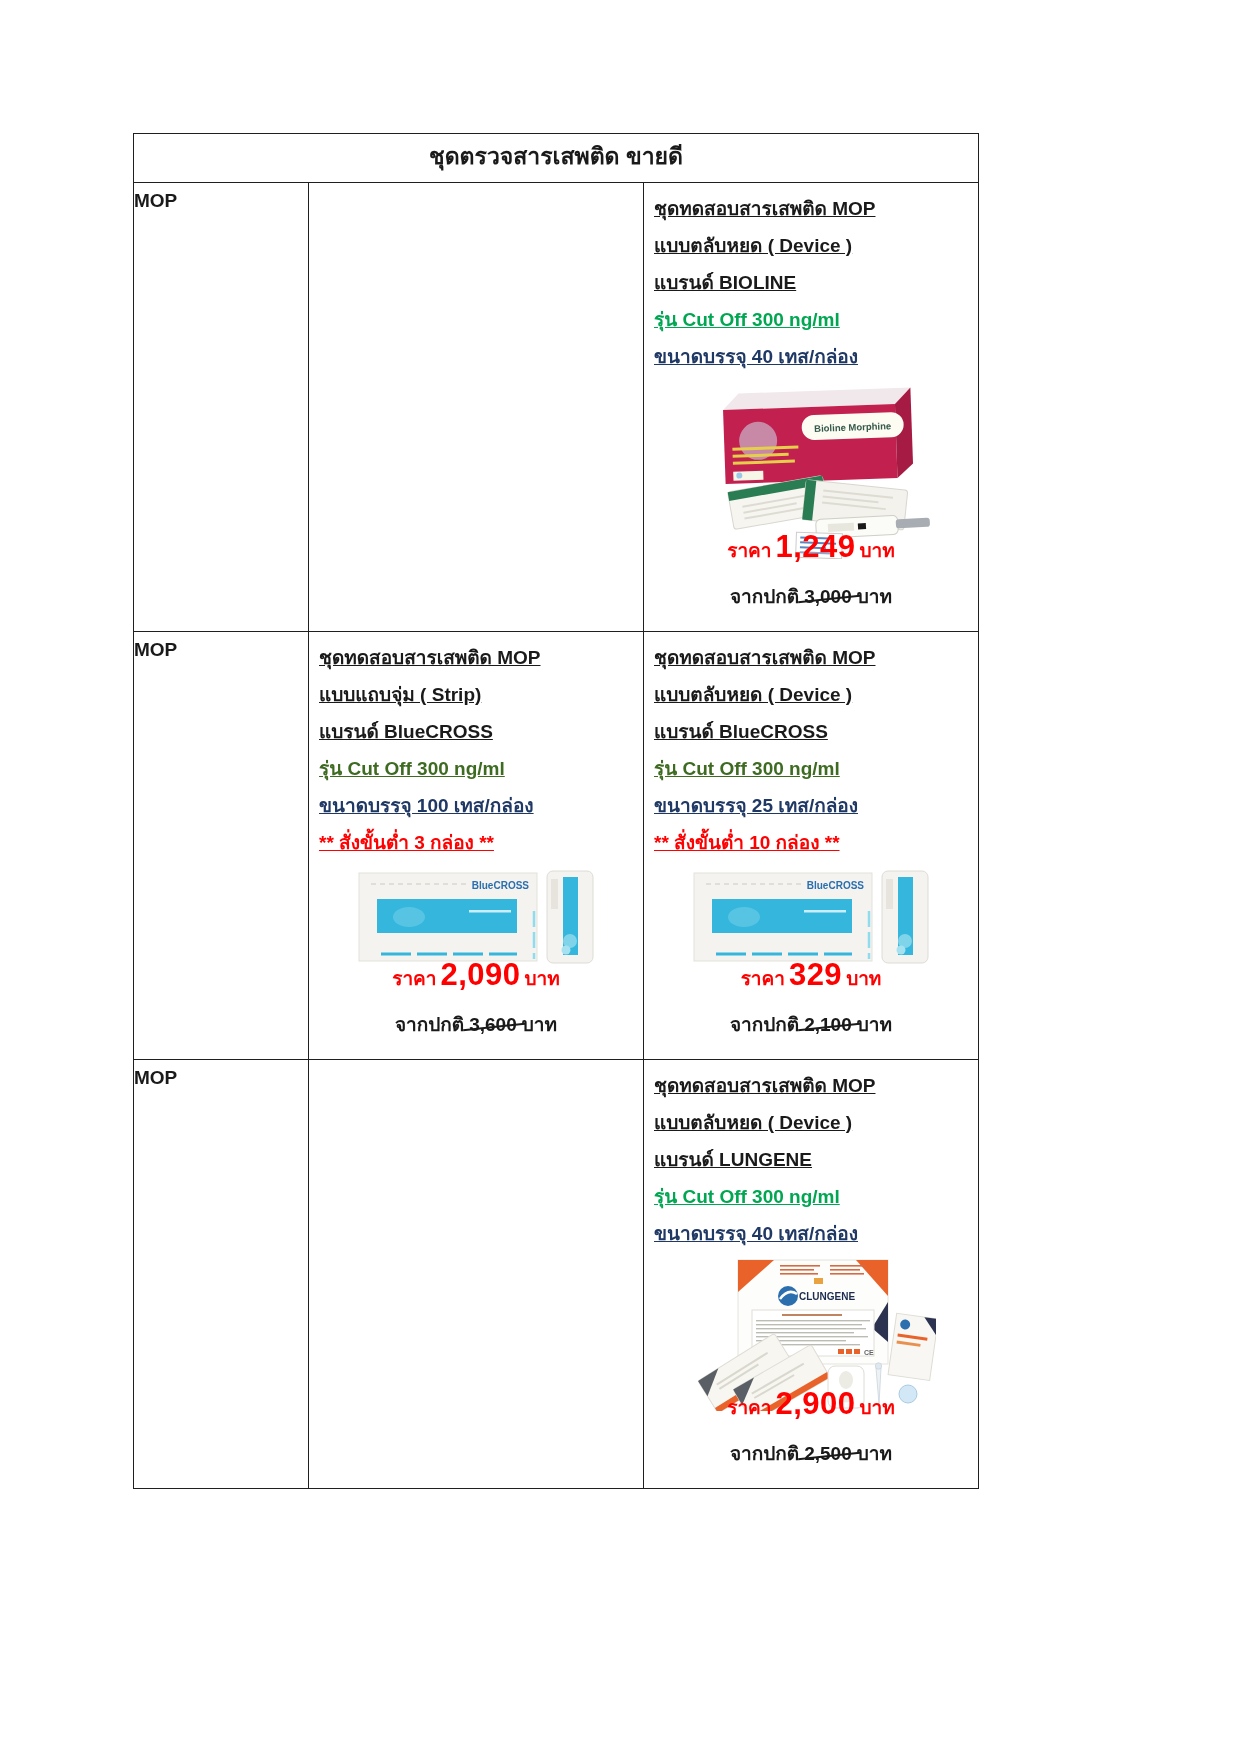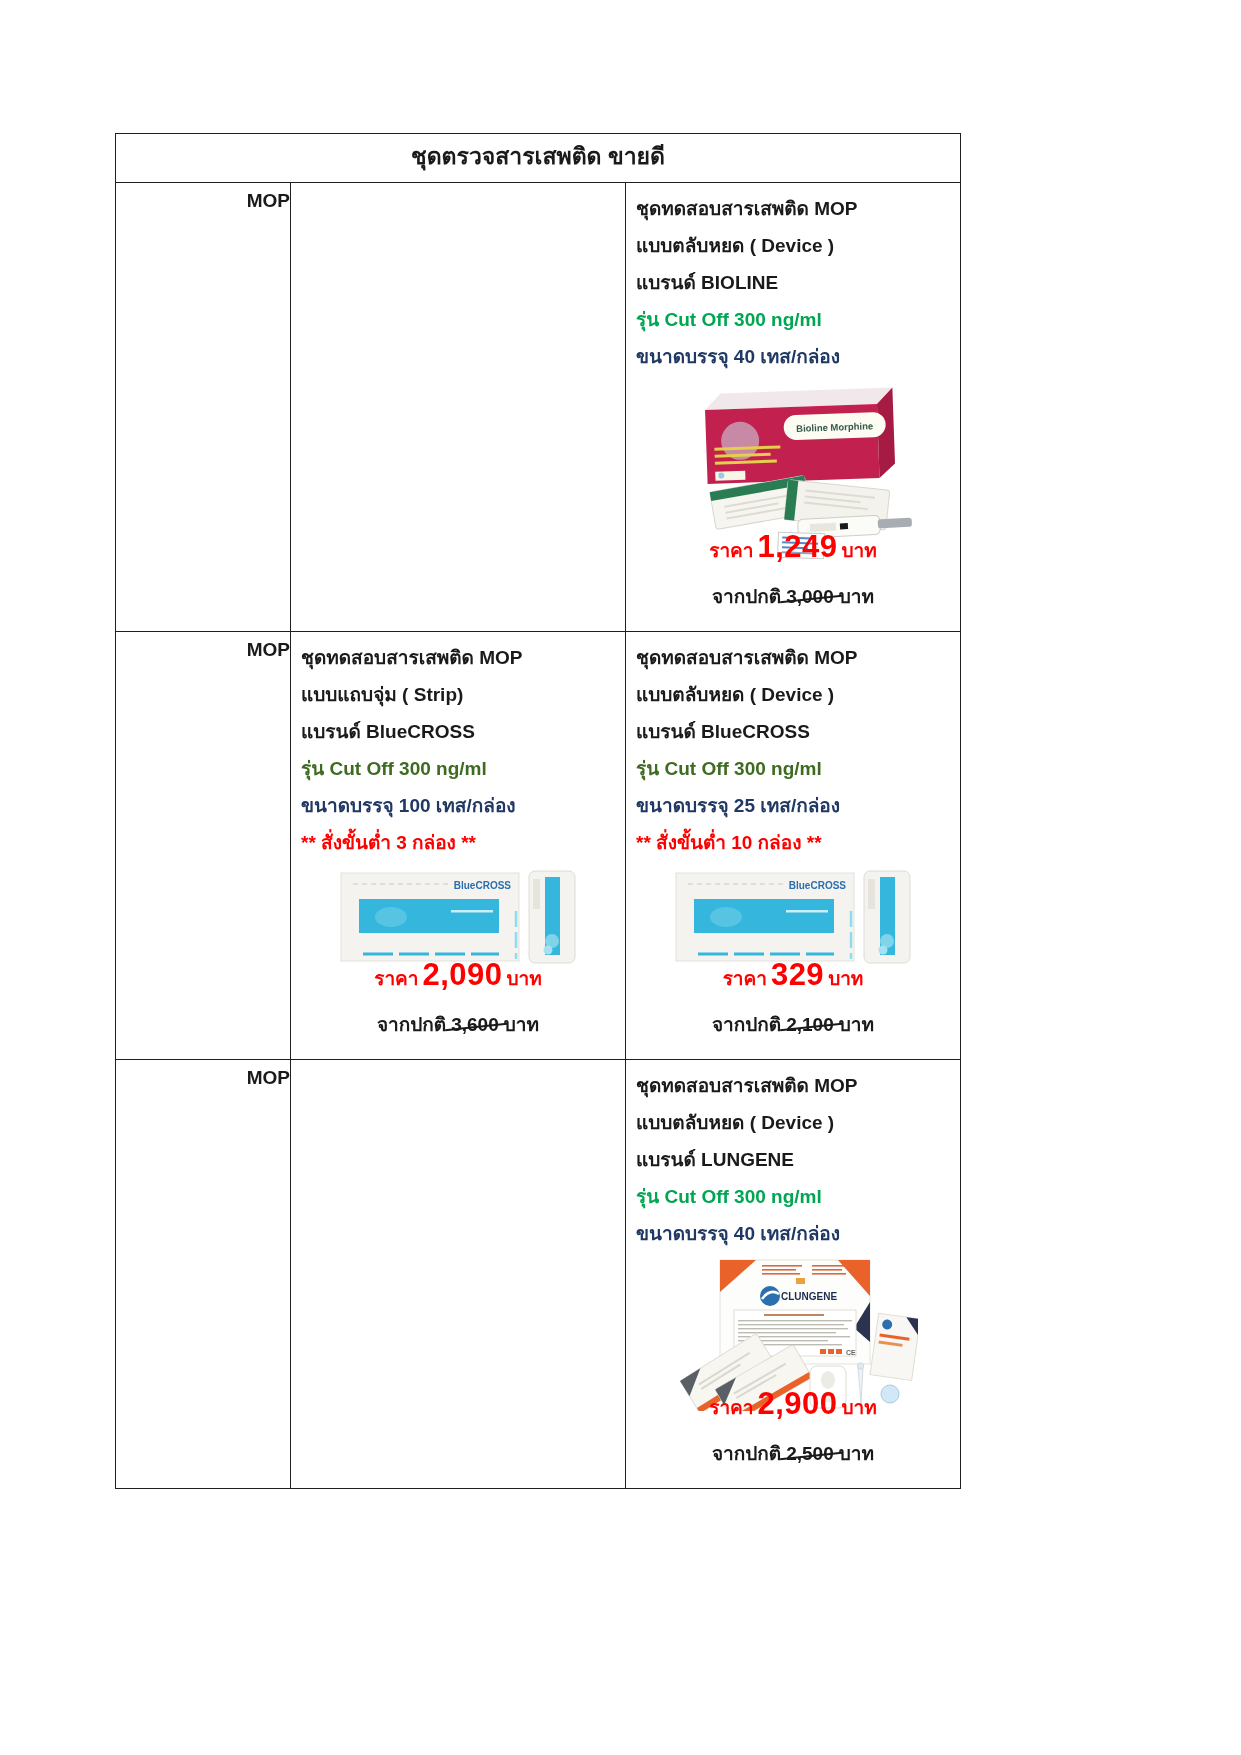--- a/index.html
+++ b/index.html
@@ -2,29 +2,29 @@
 <html style="--text-black: #1A1A1A; --green-bright: #00A651; --green-dark: #3E6B21; --navy-blue: #1F3864; --red: #FF0000; --cyan: #35B6DC; --crimson: #C2204E; --orange: #E8622A;"><head>
 <meta charset="utf-8">
 <style>
   html,body{margin:0;padding:0;}
   body{
     width:1241px;height:1755px;background:#ffffff;position:relative;
     font-family:"Liberation Sans","DejaVu Sans",sans-serif;
     color:var(--text-black,#1a1a1a);
   }
   table.doc-table{
-    position:absolute;left:115px;top:133px;
+    position:absolute;left:133px;top:133px;
     border-collapse:collapse;table-layout:fixed;width:845px;
   }
   td{border:1.6px solid #1f1f1f;vertical-align:top;padding:0;overflow:hidden;}
   .title-cell{height:44px;text-align:center;font-size:23px;font-weight:bold;padding-top:4px;}
   .head-cell{height:30px;text-align:center;font-size:18.5px;font-weight:bold;padding-top:2px;}
-  .type-cell{text-align:right;font-size:19px;font-weight:bold;padding-top:7px;}
+  .type-cell{text-align:left;font-size:19px;font-weight:bold;padding-top:7px;}
   .product-cell{position:relative;padding:7px 0 0 10px;font-size:19px;font-weight:bold;}
-  .pline{line-height:37px;white-space:nowrap;}
+  .pline{line-height:37px;white-space:nowrap;text-decoration:underline;}
   .green-bright{color:var(--green-bright,#00A651);}
   .green-dark{color:var(--green-dark,#3E6B21);}
   .blue{color:var(--navy-blue,#1F3864);}
   .red{color:var(--red,#FF0000);}
   .img-wrap{text-align:center;margin-top:6px;margin-right:10px;}
   .img-wrap.low{margin-top:8px;}
   .price-block{position:absolute;left:0;right:0;bottom:8px;text-align:center;}
   .price-line{font-size:19px;font-weight:bold;color:var(--red,#FF0000);line-height:34px;}
   .price-line .amount{font-size:31px;margin:0 4px;letter-spacing:.5px;}
   .orig-line{font-size:19px;font-weight:bold;margin-top:3px;line-height:26px;}

